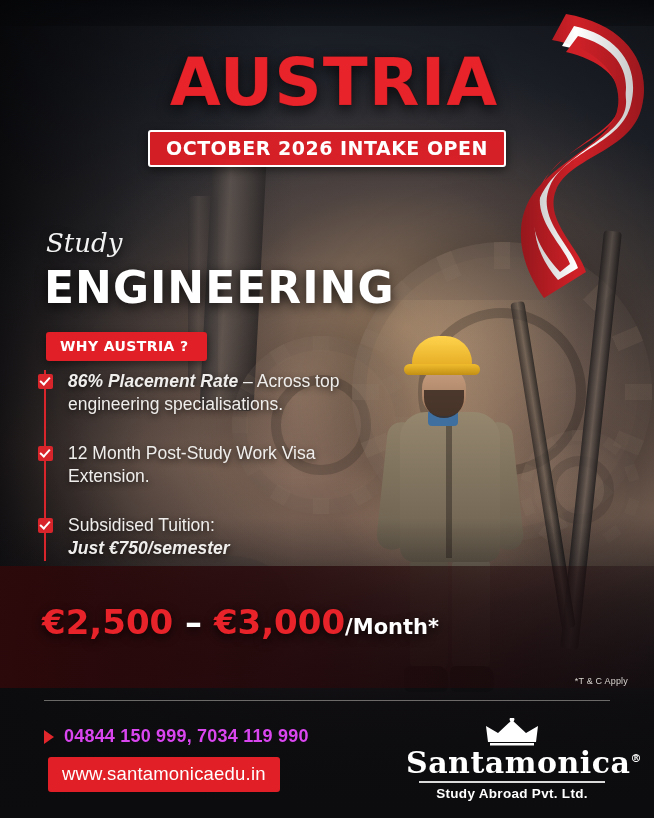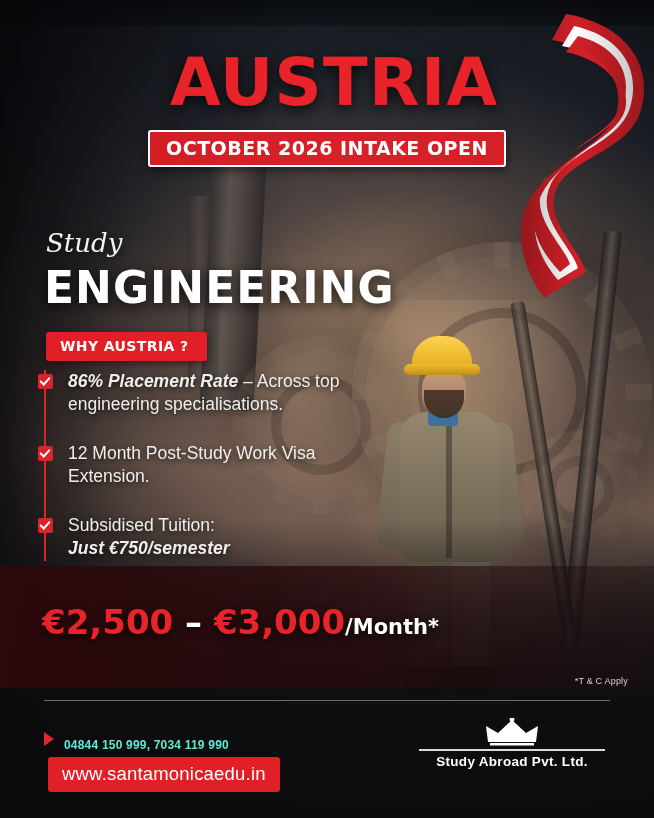--- a/index.html
+++ b/index.html
@@ -343,25 +343,24 @@
     align-items: center;
   }
   .phone-arrow {
     width: 0; height: 0;
     border-left: 10px solid #e1262c;
     border-top: 7px solid transparent;
     border-bottom: 7px solid transparent;
     margin-right: 10px;
   }
   .phone-text {
-    color: #5eead4;
-    font-size: 12px;
+    color: #d946ef;
+    font-size: 18px;
     font-weight: bold;
     letter-spacing: 0.2px;
-    margin-top: 12px;
   }
   .website {
     position: absolute;
     left: 48px; top: 757px;
     background: #e01f26;
     color: #ffffff;
     font-size: 18.5px;
     padding: 6px 14px 7px;
     border-radius: 3px;
     letter-spacing: 0.2px;
@@ -545,17 +544,20 @@
   <div class="website">www.santamonicaedu.in</div>
 
   <div class="brand">
     <div class="brand-crown">
       <svg width="56" height="28" viewBox="0 0 56 28" xmlns="http://www.w3.org/2000/svg">
         <path d="M4 24 L2 8 L14 15 L28 2 L42 15 L54 8 L52 24 Z" fill="#ffffff"></path>
         <circle cx="28" cy="1.5" r="2.4" fill="#ffffff"></circle>
         <rect x="6" y="25" width="44" height="2.5" fill="#ffffff"></rect>
       </svg>
     </div>
+    <div class="brand-name">
+      <span>Santa</span><span>monica</span><span class="reg">®</span>
+    </div>
     <div class="brand-underline"></div>
     <div class="brand-sub">Study Abroad Pvt. Ltd.</div>
   </div>
 
 </div>
 
 </body></html>

